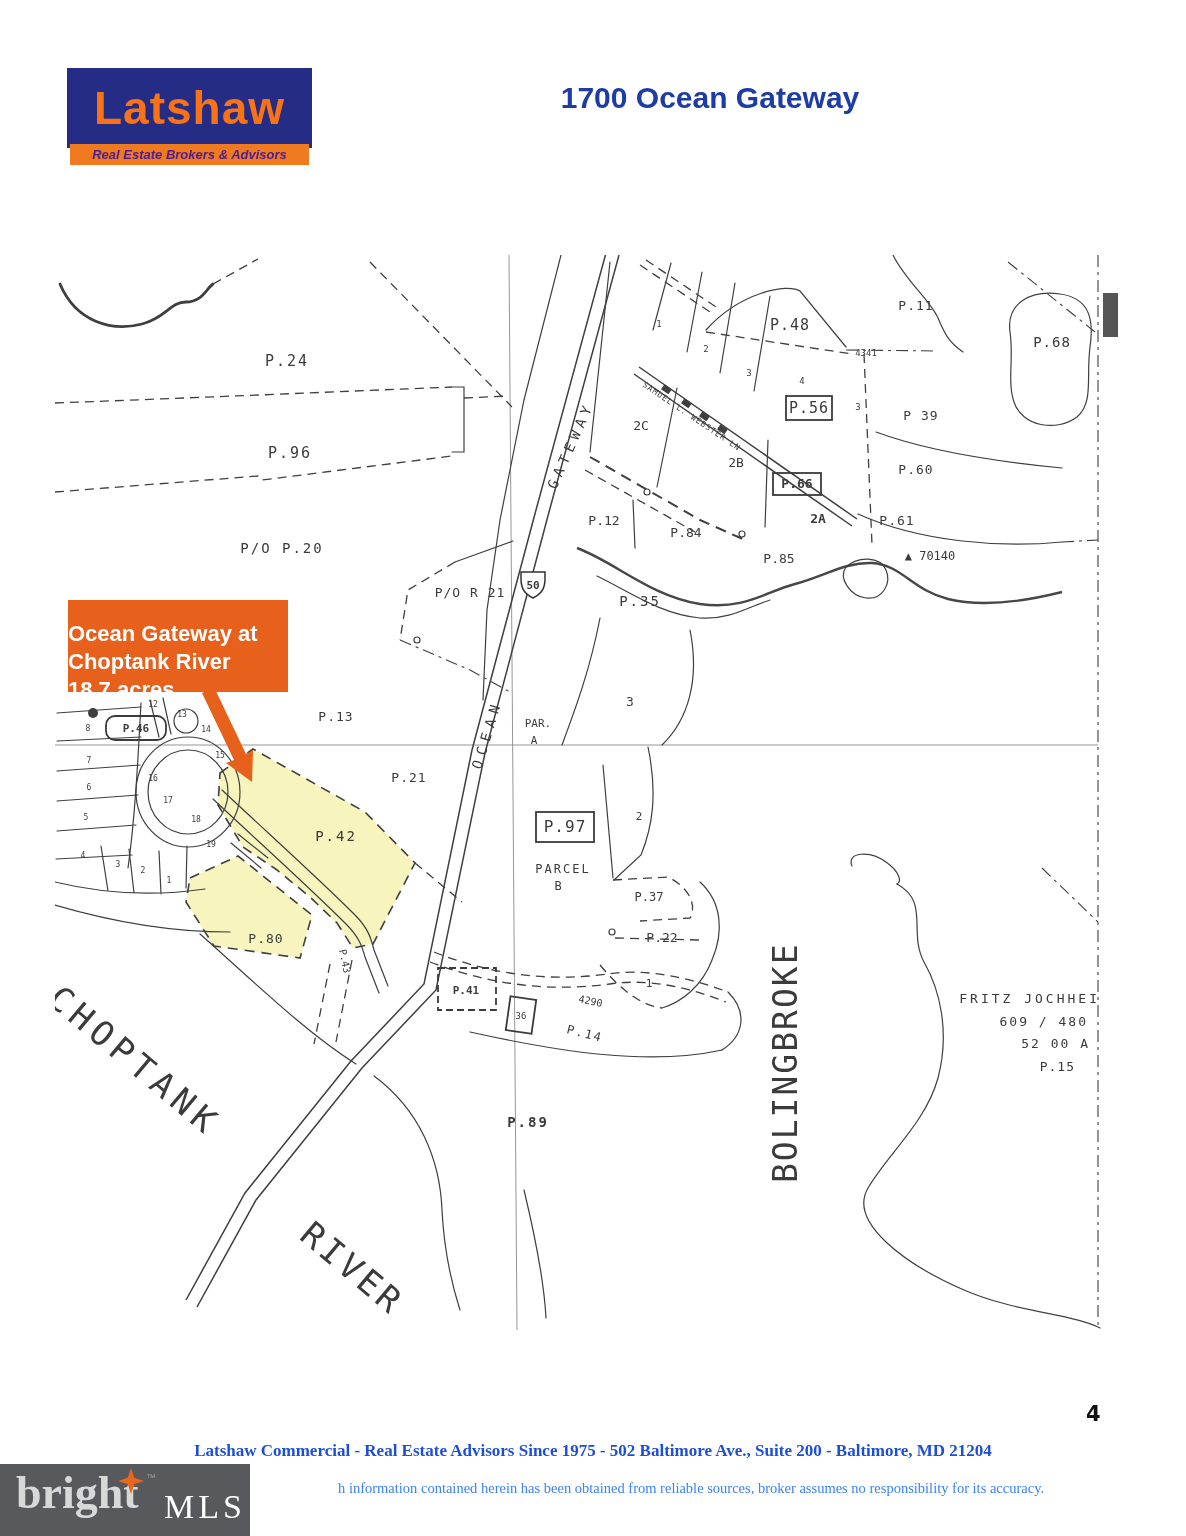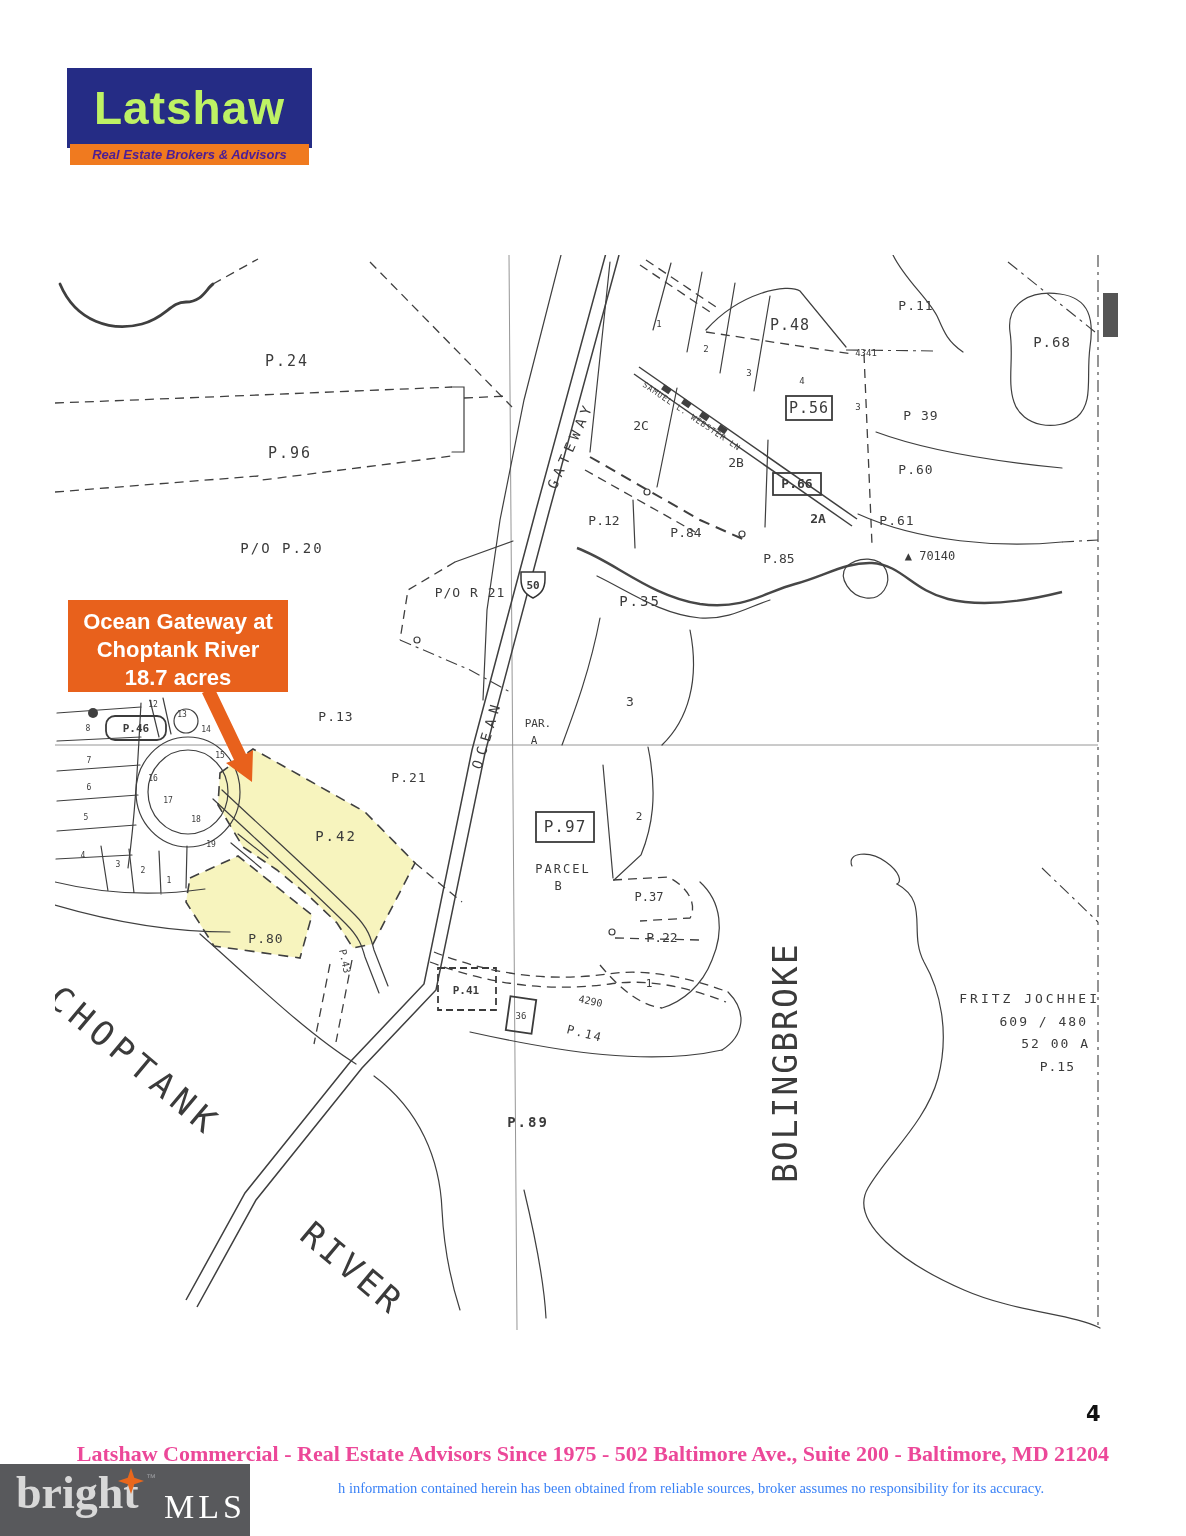--- a/index.html
+++ b/index.html
@@ -1,20 +1,20 @@
 <!DOCTYPE html>
 <html><head>
 <meta charset="utf-8">
 <style>
   html,body{margin:0;padding:0}
   body{width:1186px;height:1536px;position:relative;background:#fff;overflow:hidden;
        font-family:"Liberation Sans",sans-serif}
   
   .logo-box{position:absolute;left:67px;top:68px;width:245px;height:80px;background:#252C85;
-            color:#bef264;display:flex;align-items:center;justify-content:center;
+            color:#f97316;display:flex;align-items:center;justify-content:center;
             font-size:46px;font-weight:bold;letter-spacing:1px}
   .logo-bar{position:absolute;left:70px;top:144px;width:239px;height:21px;background:#F07A1F;
             color:#4c1d95;font-style:italic;font-weight:bold;font-size:13px;
             display:flex;align-items:center;justify-content:center}
   .title{position:absolute;left:330px;top:78px;width:760px;text-align:center;color:#1D3CA6;
          font-weight:bold;font-size:30px;line-height:39px}
   
   svg.map{position:absolute;left:55px;top:255px;width:1065px;height:1075px}
   svg.map text{font-family:"DejaVu Sans Mono",monospace;fill:#3B3B3B}
   .ln{stroke:#3F3F3F;stroke-width:1.2;fill:none;stroke-linecap:round}
@@ -25,47 +25,48 @@
   .dashb{stroke:#3F3F3F;stroke-width:2;fill:none;stroke-dasharray:11 7}
   .dd{stroke:#3F3F3F;stroke-width:1.1;fill:none;stroke-dasharray:12 5 3 5}
   .water{stroke:#474747;stroke-width:2.4;fill:none}
   .yellow{fill:#F6F2B3;opacity:.85}
   .ydash{fill:none;stroke:#3F3F3F;stroke-width:1.6;stroke-dasharray:10 7}
   .blob{fill:#3F3F3F}
   .boxlbl{fill:none;stroke:#3B3B3B;stroke-width:1.8}
   .ptcirc{fill:#fff;stroke:#3F3F3F;stroke-width:1.2}
   
   .callout{position:absolute;left:68px;top:600px;width:220px;height:92px;background:#E8611C;
-           color:#fff;font-weight:bold;font-size:22px;line-height:28px;text-align:center;
-           padding-top:8px;box-sizing:border-box}
+           color:#fff;font-weight:bold;font-size:22px;line-height:28px;text-align:left;
+           padding-top:20px;box-sizing:border-box}
   
   .pagenum{position:absolute;left:1086px;top:1402px;font-size:21px;font-weight:bold;color:#111;
            font-family:"DejaVu Sans",sans-serif}
-  .addr{position:absolute;left:0;top:1441px;width:1186px;text-align:center;color:#ec4899;
-        font-family:"Liberation Serif",serif;font-weight:bold;font-size:22px}
+  .addr{position:absolute;left:0;top:1441px;width:1186px;text-align:center;color:#1d4ed8;
+        font-family:"Liberation Serif",serif;font-weight:bold;font-size:17px}
   .disc{position:absolute;left:338px;top:1480px;width:800px;color:#3b82f6;
         font-family:"Liberation Serif",serif;font-size:14.5px}
   .brand{position:absolute;left:0;top:1464px;width:250px;height:72px;background:#58595C;overflow:hidden}
   .bword{position:absolute;left:16px;top:2px;font-family:"Liberation Serif",serif;font-weight:bold;
          font-size:46px;color:#D8D8D8}
   .bstar{position:absolute;left:118px;top:4px}
   .btm{position:absolute;left:146px;top:8px;font-size:10px;color:#9B9DA0}
   .bmls{position:absolute;left:164px;top:24px;font-family:"Liberation Serif",serif;font-size:34px;
         color:#ffffff;letter-spacing:4px}
 </style>
 </head>
 <body>
 
 <div class="logo-box">
   <span>Latshaw</span>
 </div>
 <div class="logo-bar">
   <span>Real Estate Brokers &amp; Advisors</span>
 </div>
 <div class="title">
+  <div>1700 Ocean Gateway</div>
 </div>
 
 <svg class="map" viewBox="55 255 1065 1075" xmlns="http://www.w3.org/2000/svg">
 
   <g>
     <polygon class="yellow" points="220,773 253,749 365,812 415,863 373,944 353,948 337,923 310,897 277,870 243,847 218,805"></polygon>
     <polygon class="yellow" points="190,878 238,856 312,915 300,958 214,946 186,902"></polygon>
     <polygon class="ydash" points="220,773 253,749 365,812 415,863 373,944 353,948 337,923 310,897 277,870 243,847 218,805"></polygon>
     <polygon class="ydash" points="190,878 238,856 312,915 300,958 214,946 186,902"></polygon>
   </g>

